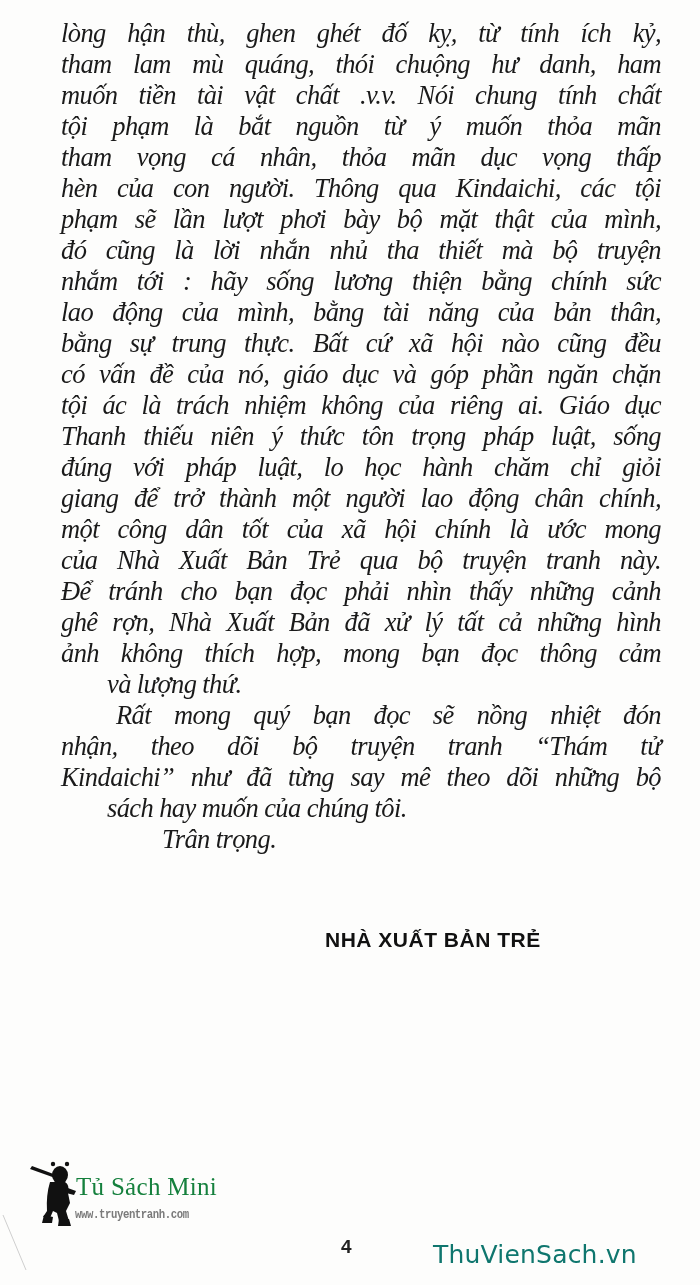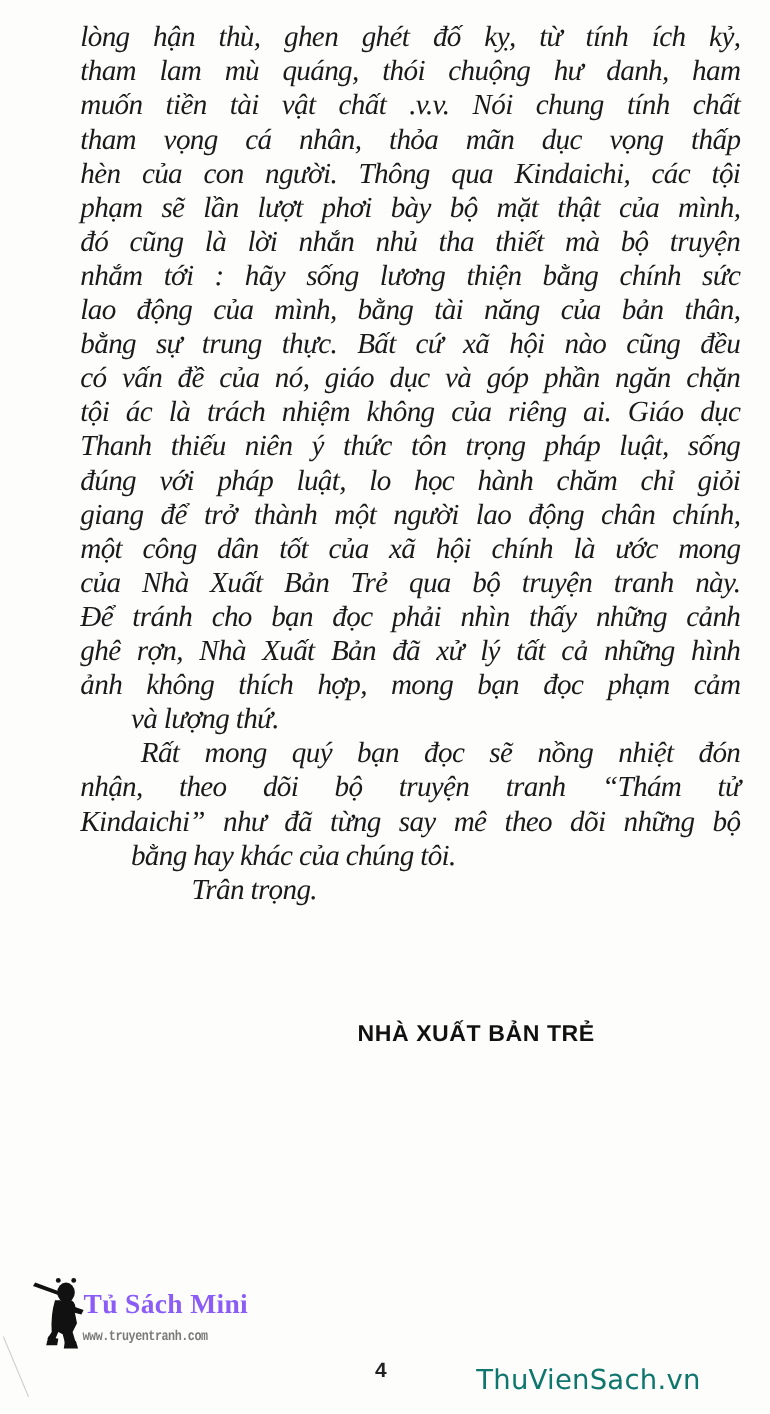--- a/index.html
+++ b/index.html
@@ -2,41 +2,41 @@
 <html><head>
 <meta charset="utf-8">
 <style>
   html, body { margin: 0; padding: 0; }
   body {
     width: 700px; height: 1285px; background: #fdfdfc; position: relative; overflow: hidden;
     font-family: "Liberation Serif", "DejaVu Serif", serif; color: #1a1a1a;
   }
   .page { position: absolute; left: 0; top: 0; width: 700px; height: 1285px; }
   .body-text {
-    position: absolute; left: 73px; top: 18px; width: 600px;
+    position: absolute; left: 61px; top: 18px; width: 600px;
     font-size: 26.5px; line-height: 31px; font-style: italic;
   }
   .line {
     display: block; white-space: nowrap; text-align: justify; text-align-last: justify;
     height: 31px; letter-spacing: -0.6px;
   }
   .line.last { text-align-last: left; margin-left: 46px; }
   .line.indent { padding-left: 55px; }
   .b { font-weight: normal; }
   .signature {
     position: absolute; left: 325px; top: 928px;
     font-family: "Liberation Sans", "DejaVu Sans", sans-serif; font-weight: bold;
     font-size: 21px; letter-spacing: 0.5px; color: #111;
   }
   .logo { position: absolute; left: 28px; top: 1155px; width: 230px; height: 80px; }
   .logo-figure { position: absolute; left: 0; top: 0; }
   .logo-title {
     position: absolute; left: 48px; top: 18px;
-    font-family: "Liberation Serif", "DejaVu Serif", serif; font-weight: bold;
-    font-size: 25px; color: #8b5cf6; letter-spacing: 0.3px;
+    font-family: "Liberation Serif", "DejaVu Serif", serif; font-weight: normal;
+    font-size: 25px; color: #15803d; letter-spacing: 0.3px;
   }
   .logo-url {
     position: absolute; left: 47px; top: 52px;
     font-family: "Liberation Mono", "DejaVu Sans Mono", monospace; font-weight: bold;
     font-size: 13px; color: #7a7a7a; letter-spacing: -0.5px; transform: scaleX(0.82); transform-origin: left;
   }
   .page-number {
     position: absolute; left: 341px; top: 1236px;
     font-family: "Liberation Sans", "DejaVu Sans", sans-serif; font-weight: bold;
     font-size: 19px; color: #222;
@@ -49,42 +49,43 @@
   .crease { position: absolute; left: 0; top: 1210px; width: 30px; height: 70px; }
 </style>
 </head>
 <body>
 
 <div class="page">
   <div class="body-text" id="body-text">
       <span class="line"><span>lòng hận thù, ghen ghét đố kỵ, từ tính ích kỷ,</span></span>
       <span class="line"><span>tham lam mù quáng, thói chuộng hư danh, ham</span></span>
       <span class="line"><span>muốn tiền tài vật chất .v.v. </span><span class="b">Nói chung tính chất</span></span>
+      <span class="line"><span class="b">tội phạm là bắt nguồn từ ý muốn thỏa mãn</span></span>
       <span class="line"><span class="b">tham vọng cá nhân, thỏa mãn dục vọng thấp</span></span>
       <span class="line"><span class="b">hèn của con người</span><span>. Thông qua Kindaichi, các tội</span></span>
       <span class="line"><span>phạm sẽ lần lượt phơi bày bộ mặt thật của mình,</span></span>
       <span class="line"><span>đó cũng là lời nhắn nhủ tha thiết mà bộ truyện</span></span>
       <span class="line"><span>nhắm tới : </span><span class="b">hãy sống lương thiện bằng chính sức</span></span>
       <span class="line"><span class="b">lao động của mình, bằng tài năng của bản thân,</span></span>
       <span class="line"><span class="b">bằng sự trung thực</span><span>. Bất cứ xã hội nào cũng đều</span></span>
       <span class="line"><span>có vấn đề của nó, giáo dục và góp phần ngăn chặn</span></span>
       <span class="line"><span>tội ác là trách nhiệm không của riêng ai. Giáo dục</span></span>
       <span class="line"><span>Thanh thiếu niên ý thức tôn trọng pháp luật, sống</span></span>
       <span class="line"><span>đúng với pháp luật, lo học hành chăm chỉ giỏi</span></span>
       <span class="line"><span>giang để trở thành một người lao động chân chính,</span></span>
       <span class="line"><span>một công dân tốt của xã hội chính là ước mong</span></span>
       <span class="line"><span>của Nhà Xuất Bản Trẻ qua bộ truyện tranh này.</span></span>
       <span class="line"><span>Để tránh cho bạn đọc phải nhìn thấy những cảnh</span></span>
       <span class="line"><span>ghê rợn, Nhà Xuất Bản đã xử lý tất cả những hình</span></span>
-      <span class="line"><span>ảnh không thích hợp, mong bạn đọc phạm cảm</span></span>
+      <span class="line"><span>ảnh không thích hợp, mong bạn đọc thông cảm</span></span>
       <span class="line last"><span>và lượng thứ.</span></span>
       <span class="line indent"><span>Rất mong quý bạn đọc sẽ nồng nhiệt đón</span></span>
       <span class="line"><span>nhận, theo dõi bộ truyện tranh “Thám tử</span></span>
       <span class="line"><span>Kindaichi” như đã từng say mê theo dõi những bộ</span></span>
-      <span class="line last"><span>bằng hay khác của chúng tôi.</span></span>
+      <span class="line last"><span>sách hay muốn của chúng tôi.</span></span>
       <span class="line last indent"><span>Trân trọng.</span></span>
     </div>
 
   <div class="signature">NHÀ XUẤT BẢN TRẺ</div>
 
   <div class="logo">
     <svg class="logo-figure" width="52" height="80" viewBox="0 0 52 80">
       <path d="M2 14 L30 24 L31 21 L4 11 Z" fill="#111"></path>
       <circle cx="25" cy="9" r="2.2" fill="#111"></circle>
       <circle cx="39" cy="9" r="2.2" fill="#111"></circle>

